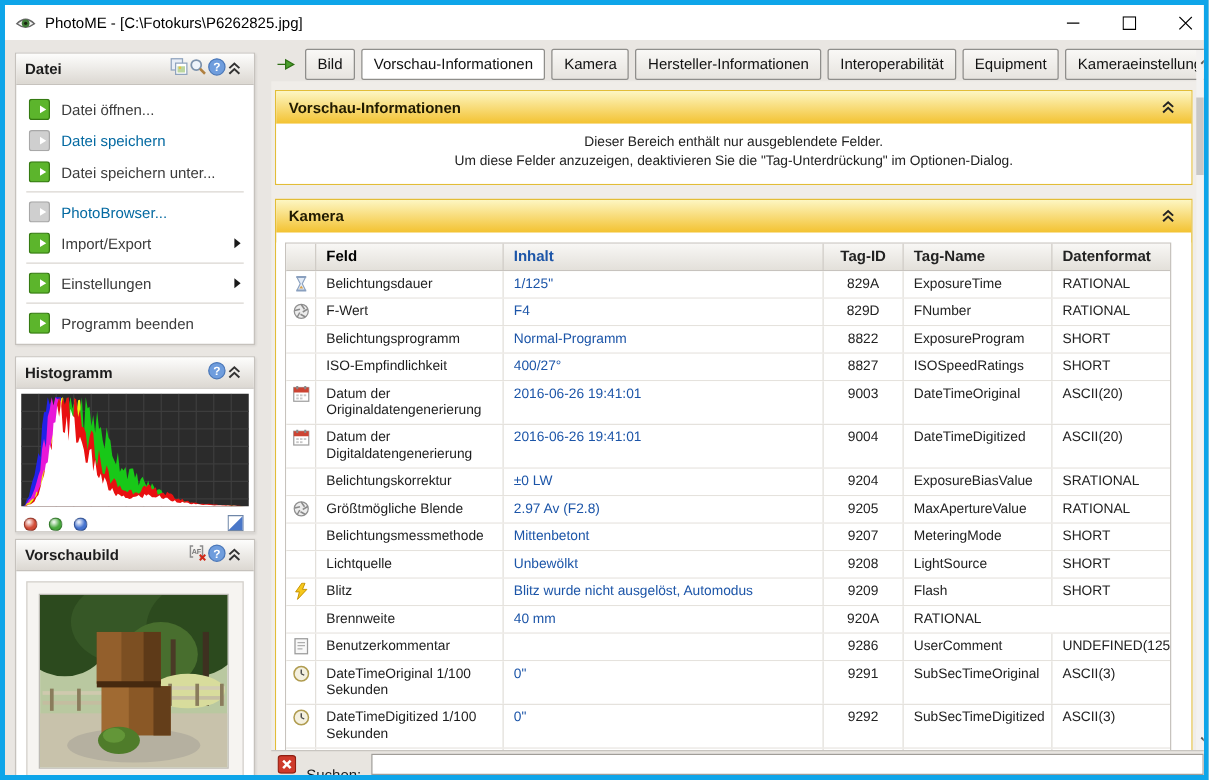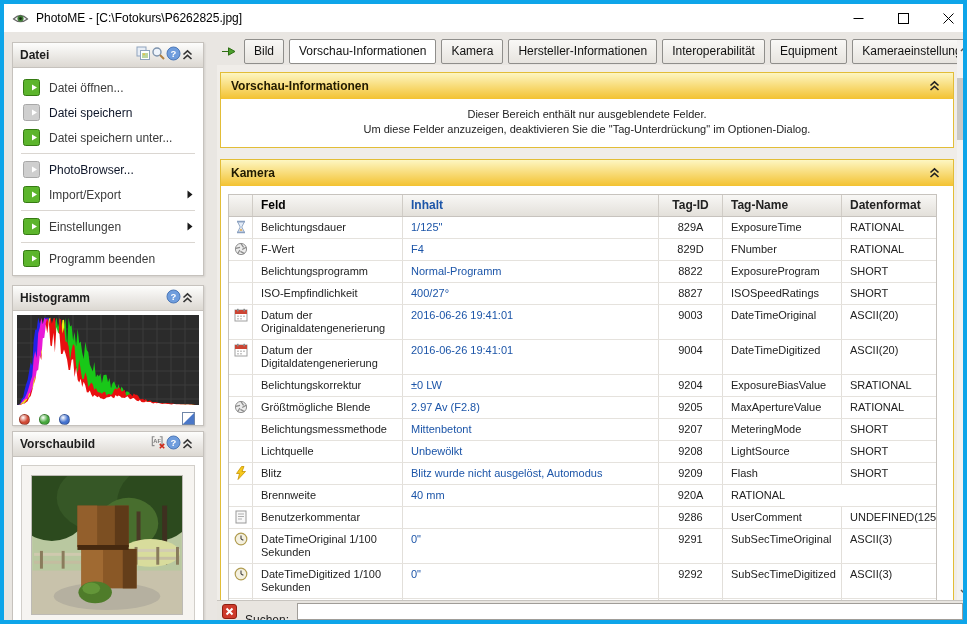--- a/index.html
+++ b/index.html
@@ -20,21 +20,21 @@
   
   .panel { position:absolute; left:8px; width:192px; background:#fff; border:1px solid #c6c2bd; box-shadow:1px 1px 2px rgba(0,0,0,.10);text-align:center; }
   .panel-header { height:25px; background:linear-gradient(#fdfdfc,#dcd8d2); border-bottom:1px solid #c6c2bd;
     display:flex; align-items:center; gap:5px; padding:0 7px; font-weight:bold; font-size:12px; color:#1d1d1d; }
   .panel-header .spacer { flex:1; }
   .hicon { width:15px; height:15px; display:inline-flex; }
   .panel-datei { top:10px; height:234px; }
   .menu { padding:7px 0 0 0; }
   .menu-item { display:flex; align-items:center; gap:9px; height:25px; padding:0 10px; cursor:default; }
   .menu-item .mi-label { color:#3b3b3b; }
-  .menu-item.disabled .mi-label { color:#0f172a; }
+  .menu-item.disabled .mi-label { color:#0369a1; }
   .menu-item .mi-arrow { margin-left:auto; }
   .menu-sep { height:1px; background:#dad6d1; margin:3px 8px; }
   .micon { width:17px; height:17px; flex:0 0 17px; }
   .panel-histogramm { top:253px; height:141px; }
   .hist-body { margin:4px; }
   .hist-plot { display:block; background:#2b2b2b; }
   .hist-footer { display:flex; align-items:center; gap:9px; padding:3px 6px 0 6px; }
   .chan-dot { width:11px; height:11px; border-radius:50%; }
   .hist-footer .spacer { flex:1; }
   .panel-vorschaubild { top:399px; height:209px; }

